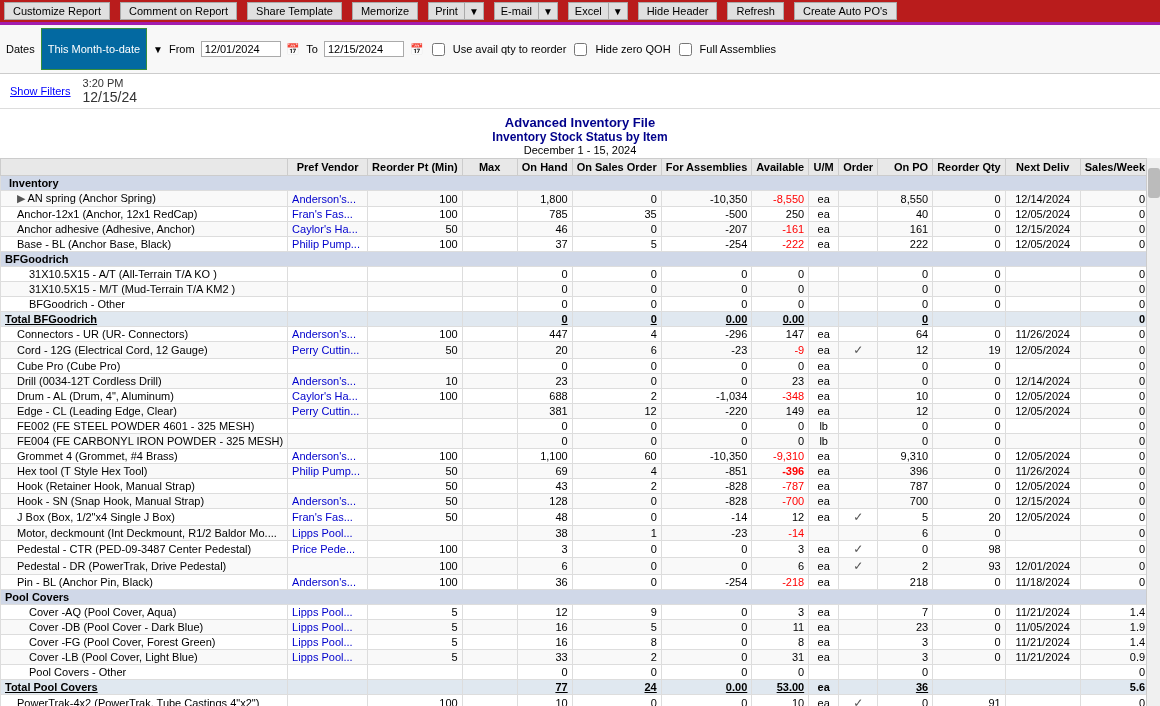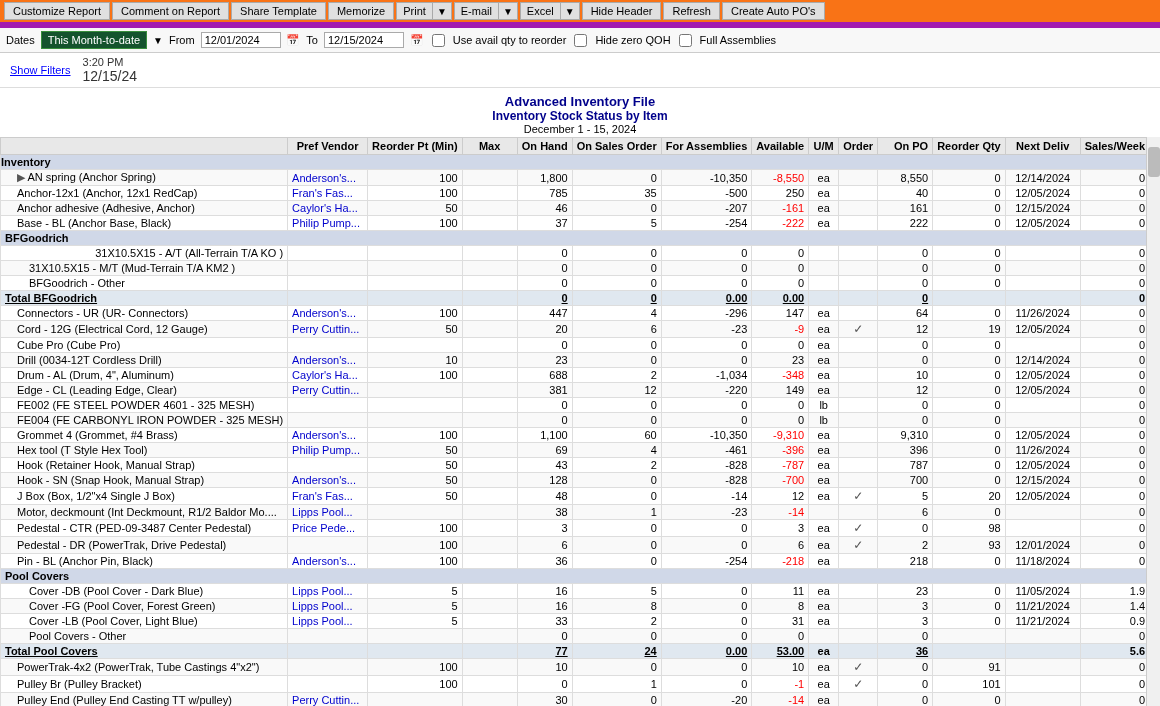--- a/index.html
+++ b/index.html
@@ -1,30 +1,30 @@
 <!DOCTYPE html>
 <html><head>
   <meta charset="utf-8">
   <style>
     * { margin: 0; padding: 0; box-sizing: border-box; }
     body { font-family: Arial, sans-serif; font-size: 11px; background: #fff; color: #000; overflow: hidden; width: 1160px; height: 706px; }
 
     
-    .toolbar { display: flex; align-items: center; background: #f97316; border-bottom: 6px solid #a21caf; padding: 2px 4px; gap: 2px; }
+    .toolbar { display: flex; align-items: center; background: #b91c1c; border-bottom: 3px solid #a21caf; padding: 2px 4px; gap: 10px; }
     .toolbar-btn { font-size: 11px; padding: 2px 8px; background: #e0e0e0; border: 1px solid #aaa; cursor: pointer; white-space: nowrap; }
     .toolbar-split { display: flex; align-items: stretch; }
     .toolbar-split .main-btn { font-size: 11px; padding: 2px 6px; background: #e0e0e0; border: 1px solid #aaa; border-right: none; cursor: pointer; }
     .toolbar-split .arrow-btn { font-size: 10px; padding: 2px 4px; background: #e0e0e0; border: 1px solid #aaa; cursor: pointer; }
 
     
     .filter-bar { display: flex; align-items: center; background: #f8f8f8; border-bottom: 1px solid #ccc; padding: 3px 6px; gap: 6px; font-size: 11px; }
     .filter-bar label { white-space: nowrap; }
     .filter-bar input[type="text"] { font-size: 11px; padding: 1px 3px; border: 1px solid #aaa; width: 80px; }
     .filter-bar input[type="checkbox"] { margin: 0 2px; }
-    .green-select { background: #14532d; color: #fff; padding: 2px 6px; border: 1px solid #388e3c; font-size: 11px; cursor: pointer; }
+    .green-select { background: #0369a1; color: #fff; padding: 14px 6px; border: 1px solid #388e3c; font-size: 11px; cursor: pointer; }
 
     
     .show-filters { color: blue; text-decoration: underline; cursor: pointer; font-size: 11px; padding: 2px 6px; }
 
     
     .time-display { padding: 2px 6px; font-size: 11px; color: #333; }
 
     
     .report-header { text-align: center; padding: 6px 0 2px 0; }
     .report-title-main { font-size: 13px; font-weight: bold; color: #00008b; }
@@ -138,21 +138,21 @@
           <th class="col-center">U/M</th>
           <th class="col-center">Order</th>
           <th class="col-num">On PO</th>
           <th class="col-num">Reorder Qty</th>
           <th class="col-date">Next Deliv</th>
           <th class="col-num">Sales/Week</th>
         </tr>
       </thead>
       <tbody id="table-body">
       <tr class="section-header">
-            <td colspan="14" style="padding-left:0; font-weight:bold;">Inventory</td>
+            <td colspan="14" style="padding-left:8px; font-weight:bold;">Inventory</td>
           </tr>
           <tr>
       <td style="padding-left:16px;"><span style="color:#555; margin-right:2px;">▶</span>AN spring (Anchor Spring)</td>
       <td><span class="blue-link">Anderson's...</span></td>
       <td class="col-num">100</td>
       <td class="col-num"></td>
       <td class="col-num">1,800</td>
       <td class="col-num">0</td>
       <td class="col-num">-10,350</td>
       <td class="col-num" style="color:red;">-8,550</td>
@@ -208,21 +208,21 @@
       <td class="col-center"></td>
       <td class="col-num">222</td>
       <td class="col-num">0</td>
       <td class="col-date">12/05/2024</td>
       <td class="col-num">0</td>
     </tr>
           <tr class="section-header">
             <td colspan="14" style="padding-left:4px; font-weight:bold;">BFGoodrich</td>
           </tr>
           <tr>
-      <td style="padding-left:28px;text-align:right;">31X10.5X15 - A/T (All-Terrain T/A KO )</td>
+      <td style="padding-left:28px;">31X10.5X15 - A/T (All-Terrain T/A KO )</td>
       <td></td>
       <td class="col-num"></td>
       <td class="col-num"></td>
       <td class="col-num">0</td>
       <td class="col-num">0</td>
       <td class="col-num">0</td>
       <td class="col-num" style="">0</td>
       <td class="col-center"></td>
       <td class="col-center"></td>
       <td class="col-num">0</td>
@@ -422,22 +422,22 @@
       <td class="col-date">12/05/2024</td>
       <td class="col-num">0</td>
     </tr>
           <tr>
       <td style="padding-left:16px;">Hex tool (T Style Hex Tool)</td>
       <td><span class="blue-link">Philip Pump...</span></td>
       <td class="col-num">50</td>
       <td class="col-num"></td>
       <td class="col-num">69</td>
       <td class="col-num">4</td>
-      <td class="col-num">-461</td>
-      <td class="col-num" style="color:red;">-396</td>
+      <td class="col-num">-851</td>
+      <td class="col-num" style="color:red;font-weight:bold;">-396</td>
       <td class="col-center">ea</td>
       <td class="col-center"></td>
       <td class="col-num">396</td>
       <td class="col-num">0</td>
       <td class="col-date">11/26/2024</td>
       <td class="col-num">0</td>
     </tr>
           <tr>
       <td style="padding-left:16px;">Hook (Retainer Hook, Manual Strap)</td>
       <td></td>
@@ -547,20 +547,36 @@
       <td class="col-center"></td>
       <td class="col-num">218</td>
       <td class="col-num">0</td>
       <td class="col-date">11/18/2024</td>
       <td class="col-num">0</td>
     </tr>
           <tr class="section-header">
             <td colspan="14" style="padding-left:4px; font-weight:bold;">Pool Covers</td>
           </tr>
           <tr>
+      <td style="padding-left:28px;">Cover -AQ (Pool Cover, Aqua)</td>
+      <td><span class="blue-link">Lipps Pool...</span></td>
+      <td class="col-num">5</td>
+      <td class="col-num"></td>
+      <td class="col-num">12</td>
+      <td class="col-num">9</td>
+      <td class="col-num">0</td>
+      <td class="col-num" style="">3</td>
+      <td class="col-center">ea</td>
+      <td class="col-center"></td>
+      <td class="col-num">7</td>
+      <td class="col-num">0</td>
+      <td class="col-date">11/21/2024</td>
+      <td class="col-num">1.4</td>
+    </tr>
+          <tr>
       <td style="padding-left:28px;">Cover -DB (Pool Cover - Dark Blue)</td>
       <td><span class="blue-link">Lipps Pool...</span></td>
       <td class="col-num">5</td>
       <td class="col-num"></td>
       <td class="col-num">16</td>
       <td class="col-num">5</td>
       <td class="col-num">0</td>
       <td class="col-num" style="">11</td>
       <td class="col-center">ea</td>
       <td class="col-center"></td>

